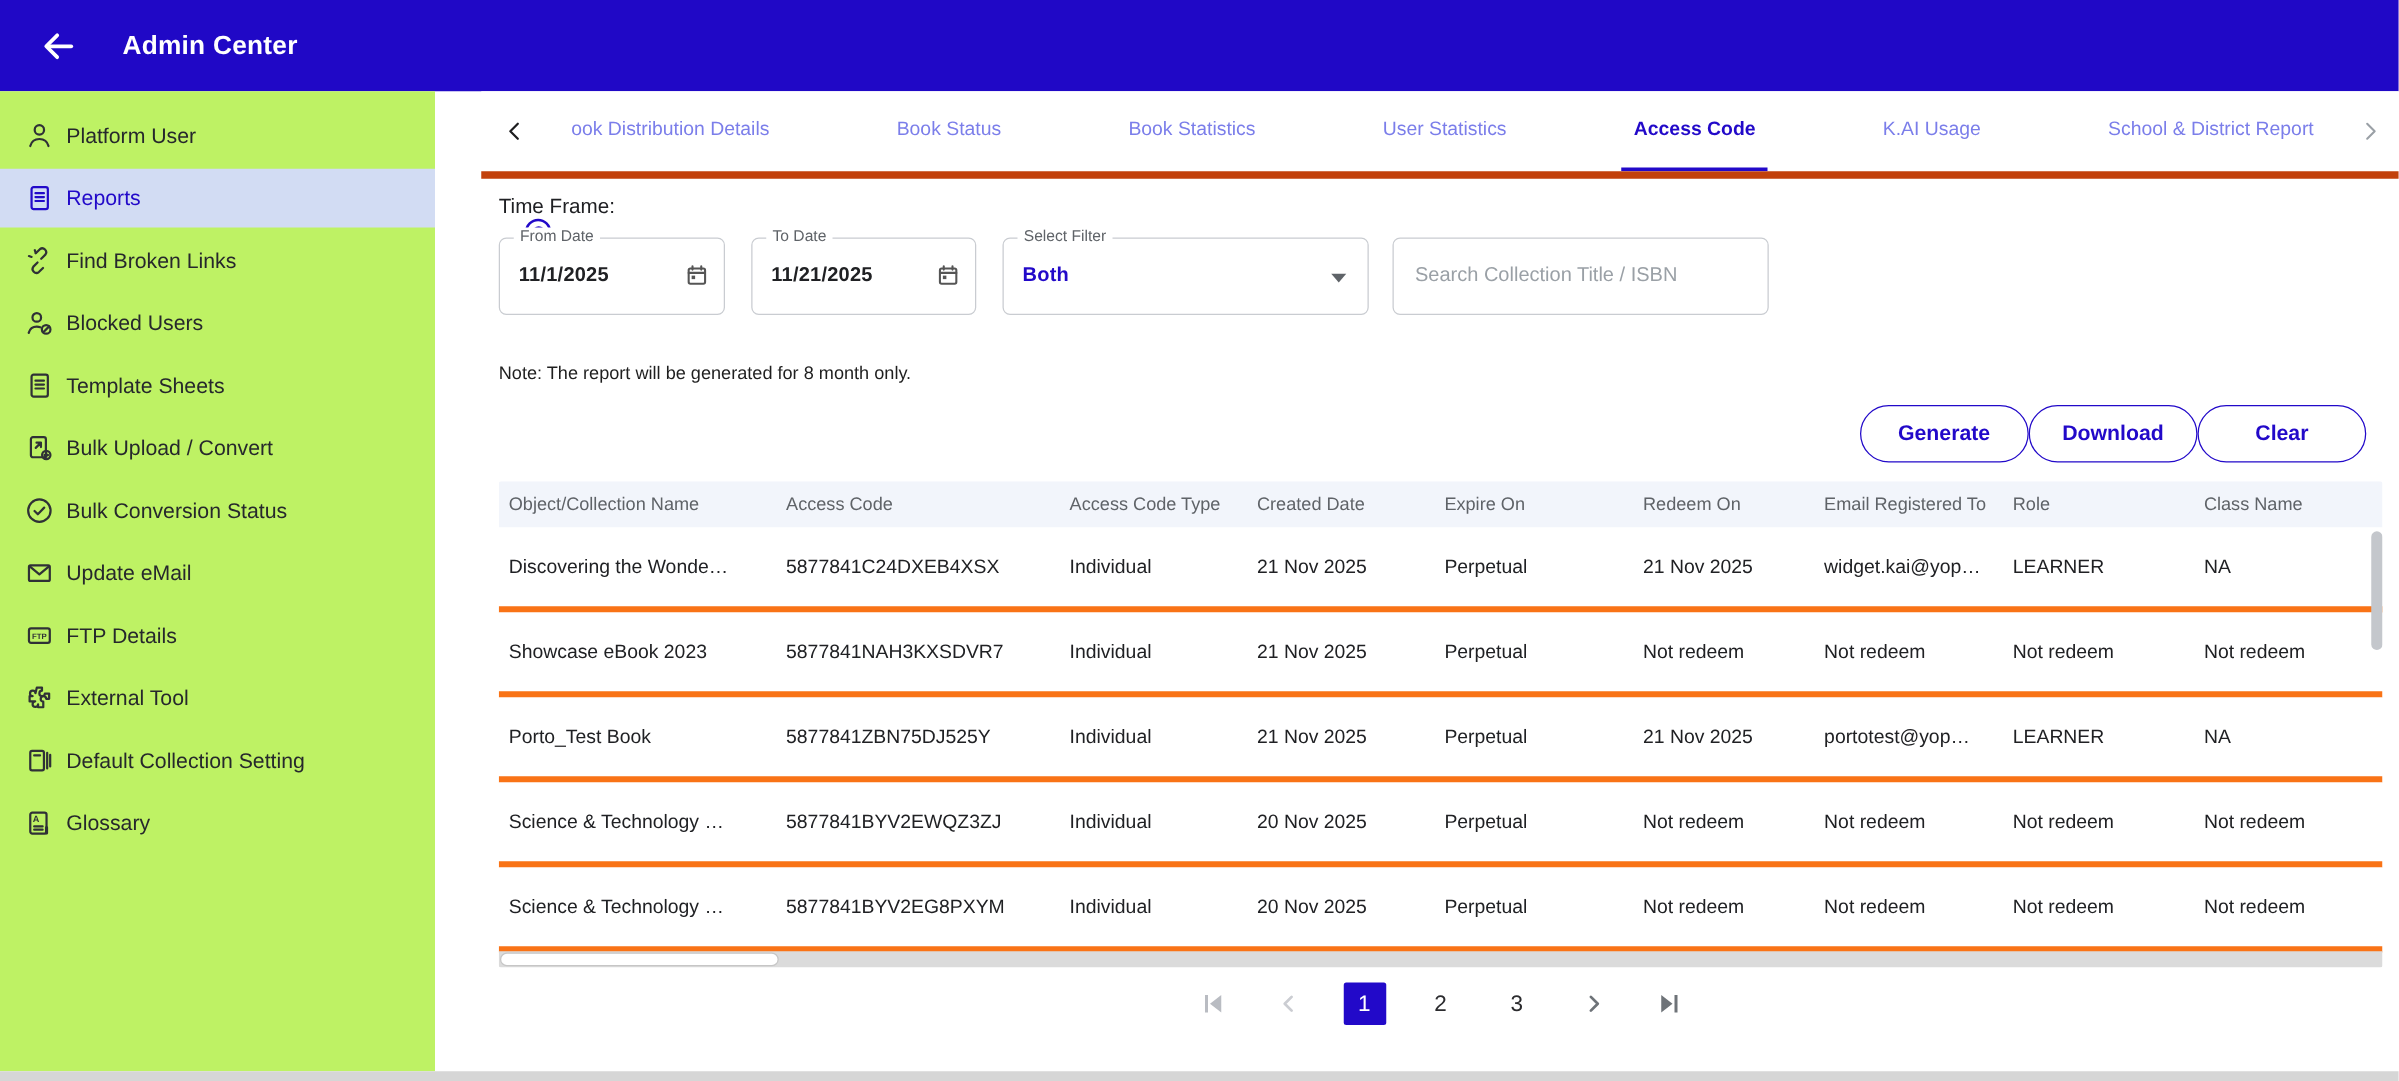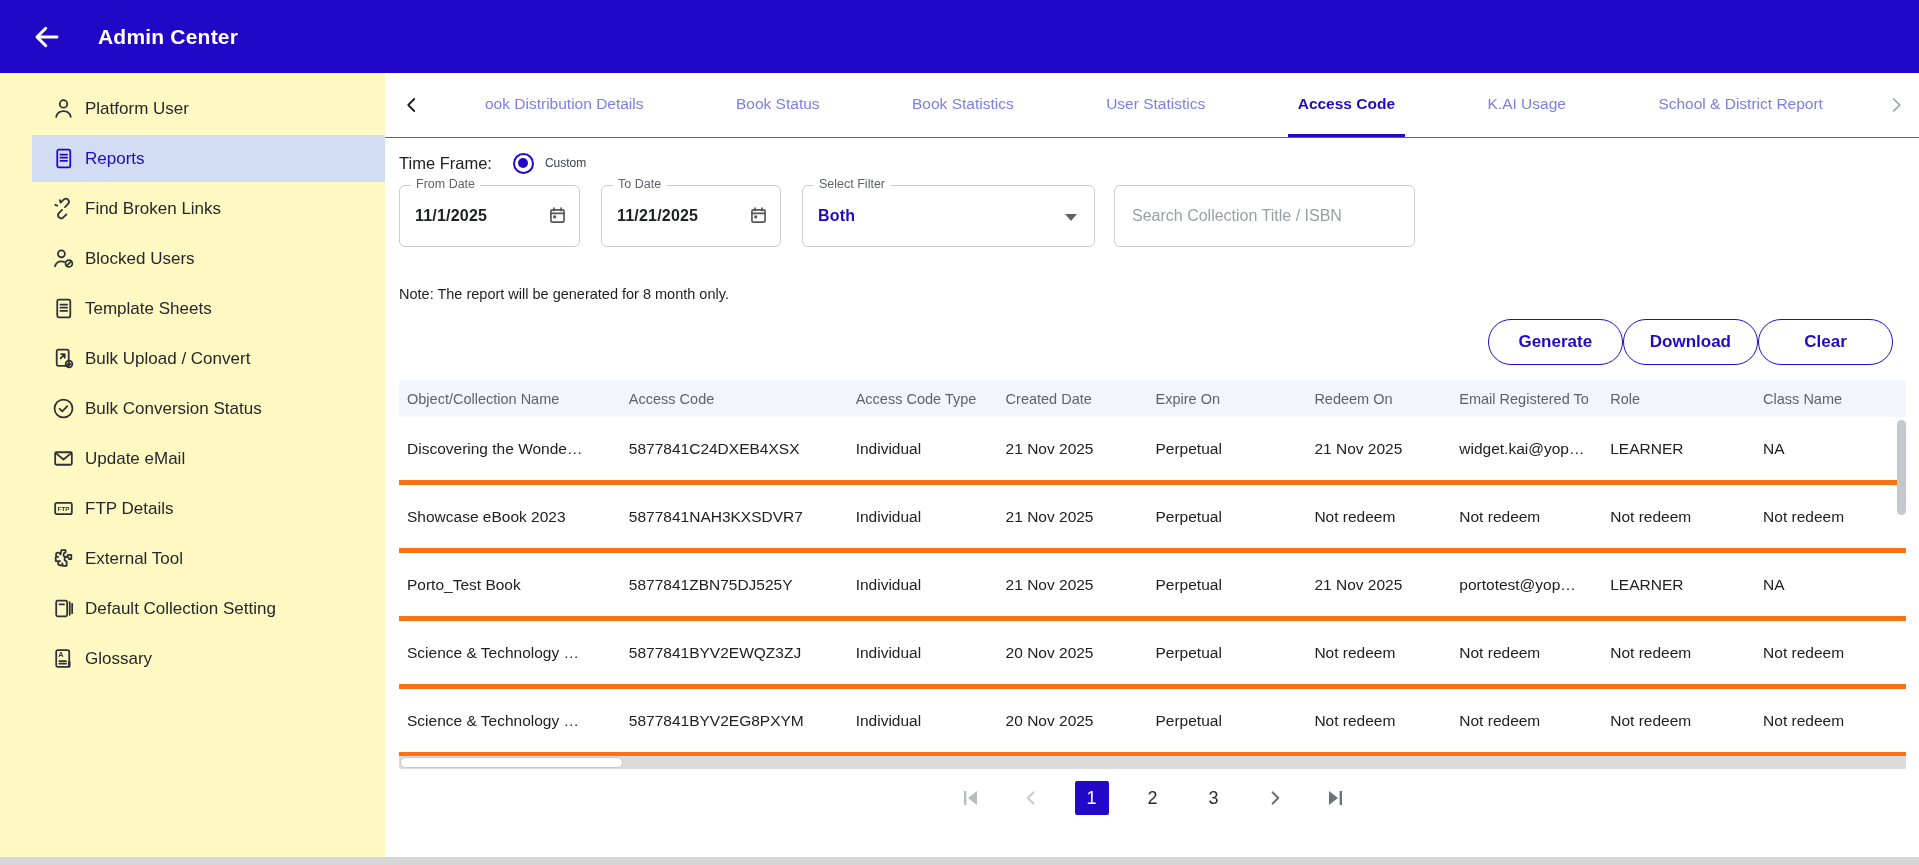--- a/index.html
+++ b/index.html
@@ -1,36 +1,36 @@
 <!DOCTYPE html>
 <html><head>
 <meta charset="utf-8">
 <style>
   html,body{margin:0;padding:0;overflow:hidden;background:#fff;}
   body{width:1919px;height:865px;font-family:"Liberation Sans","DejaVu Sans",sans-serif;color:#202124;position:relative;}
   .topbar{position:absolute;left:0;top:0;width:1919px;height:73px;background:#2008C6;display:flex;align-items:center;}
   .back-btn{margin-left:30px;width:34px;height:34px;display:flex;align-items:center;justify-content:center;cursor:pointer;}
   .app-title{color:#fff;font-size:21px;font-weight:bold;margin-left:34px;letter-spacing:.2px;}
-  .sidebar{position:absolute;left:0;top:73px;width:385px;height:784px;background:#fef9c3;padding-top:12px;box-sizing:border-box;padding-left:32px;}
+  .sidebar{position:absolute;left:0;top:73px;width:348px;height:784px;background:#bef264;padding-top:12px;box-sizing:border-box;}
   .side-item{height:47px;margin-bottom:3px;display:flex;align-items:center;padding-left:18px;cursor:pointer;}
   .side-item .ic{width:26px;height:26px;display:flex;align-items:center;justify-content:center;color:#2F3136;flex:none;}
   .side-item .lbl{margin-left:9px;font-size:17px;color:#26282C;white-space:nowrap;}
   .side-item.active{background:#D2DCF3;}
   .side-item.active .ic{color:#2209C9;}
   .side-item.active .lbl{color:#2209C9;}
   .main{position:absolute;left:385px;top:73px;width:1534px;height:784px;background:#fff;}
-  .tabbar{height:64px;border-bottom:1px solid #c2410c;display:flex;align-items:stretch;position:relative;gap:28px;}
+  .tabbar{height:64px;border-bottom:6px solid #c2410c;display:flex;align-items:stretch;position:relative;}
   .tab-chevron{width:26px;display:flex;align-items:center;justify-content:center;color:#1d1d1f;cursor:pointer;flex:none;}
   .tab-chevron.left{margin-left:14px;}
   .tab-chevron.right{margin-right:10px;}
   .tabs{flex:1;display:flex;justify-content:space-between;overflow:hidden;padding:0 22px;}
   .tab{display:flex;align-items:center;padding:0 10px;font-size:15.5px;color:#7B7EEA;white-space:nowrap;cursor:pointer;border-bottom:3px solid transparent;box-sizing:border-box;}
   .tab.active{color:#2209C9;font-weight:bold;border-bottom-color:#2209C9;}
   .content{position:relative;padding:0 13px 0 14px;}
-  .timeframe{margin-top:13px;display:flex;align-items:center;height:24px;}
+  .timeframe{margin-top:13px;display:flex;align-items:flex-start;height:24px;flex-direction:column;}
   .tf-label{font-size:16.5px;color:#202124;}
   .radio{width:21px;height:21px;border:2px solid #2209C9;border-radius:50%;margin-left:21px;position:relative;box-sizing:border-box;cursor:pointer;flex:none;}
   .radio .dot{position:absolute;left:3.5px;top:3.5px;width:10px;height:10px;border-radius:50%;background:#2209C9;}
   .radio-lbl{margin-left:11px;font-size:12px;color:#3C4043;}
   .fields{margin-top:10px;display:flex;align-items:flex-start;}
   .field{position:relative;height:62px;border:1px solid #C9CCD1;border-radius:6px;box-sizing:border-box;display:flex;align-items:center;background:#fff;}
   .field .flabel{position:absolute;top:-9px;left:11px;background:#fff;padding:0 5px;font-size:12.5px;color:#5F6368;}
   .field .fvalue{margin-left:15px;font-size:16px;color:#202124;font-weight:bold;letter-spacing:.2px;}
   .field .fvalue.accent{color:#2209C9;}
   .field .cal{position:absolute;right:11px;top:19px;color:#555;}

